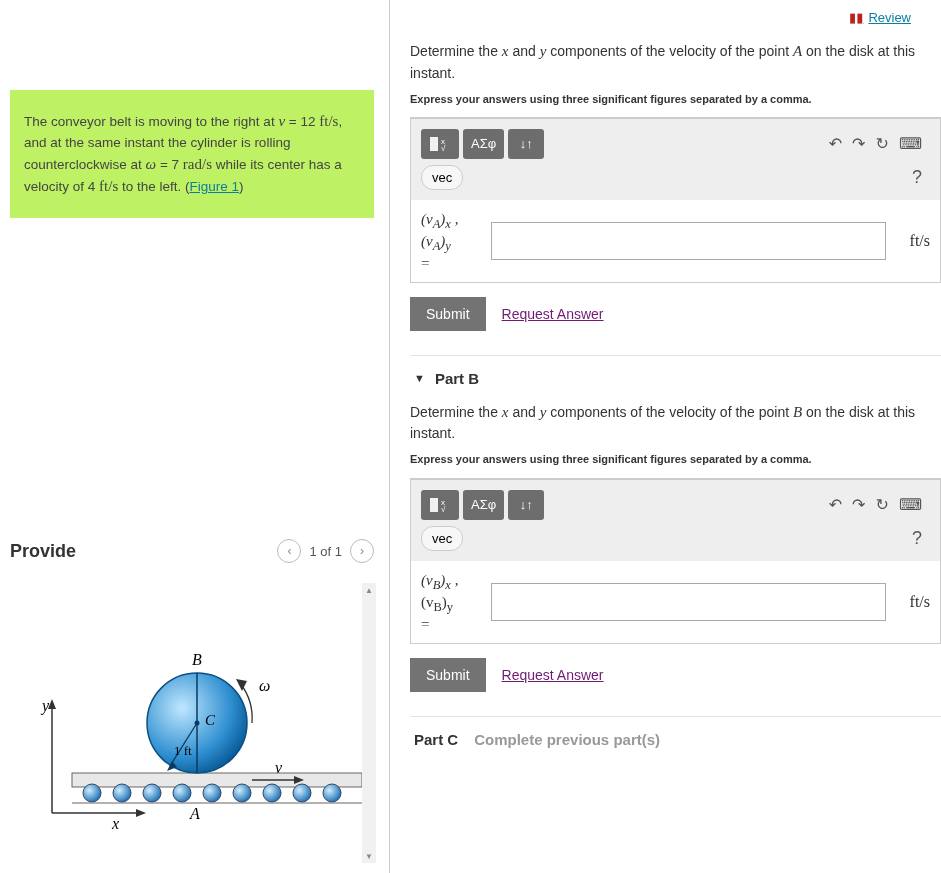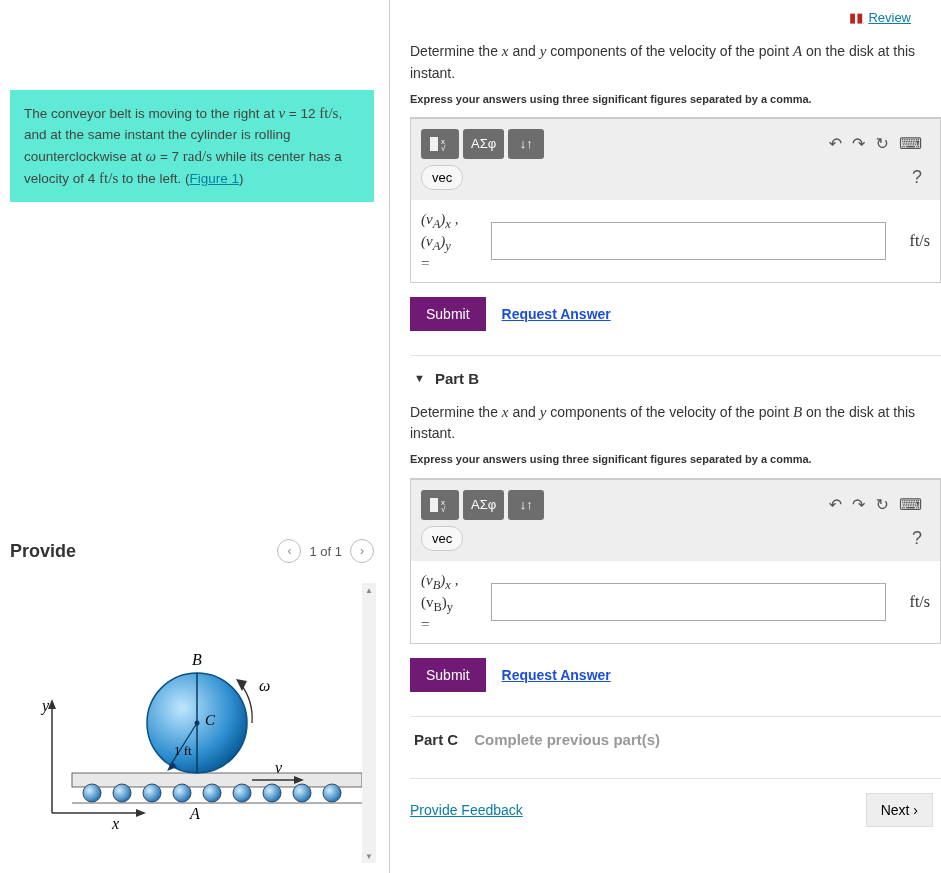--- a/index.html
+++ b/index.html
@@ -21,22 +21,22 @@
     border-right: 1px solid #ccc;
     display: flex;
     flex-direction: column;
   }
   .right-panel {
     flex: 1;
     padding: 10px 0 0 20px;
     overflow: hidden;
   }
   .problem-box {
-    background: #5eead4;
-    padding: 12px 14px;
+    background: #bef264;
+    padding: 20px 14px;
     margin-top: 80px;
     font-size: 13.5px;
     line-height: 1.5;
     color: #444;
   }
   .mathit { font-style: italic; font-family: 'Times New Roman', serif; font-size: 15px;}
   .figlink { color: #0b7ea4; text-decoration: underline; cursor: pointer; }
   .figure-heading {
     display: flex;
     align-items: center;
@@ -101,24 +101,24 @@
   .varlabel {
     font-family:'Times New Roman', serif; font-size:15px; line-height:1.2;
     min-width:50px;
   }
   .answer-input {
     flex:1; height:38px; border:1px solid #aaa; background:#fff;
   }
   .unit { font-family:'Times New Roman', serif; font-size:16px; margin-left:4px;}
   .submit-row { display:flex; align-items:center; gap:16px; margin:14px 0 24px 0;}
   .submit-btn {
-    background:#701a75; color:#fff; border:none; padding:9px 16px;
+    background:#737373; color:#fff; border:none; padding:9px 16px;
     font-size:14px; cursor:pointer;
   }
-  .req-ans { color:#1d4ed8; text-decoration:underline; font-weight:bold; font-size:14px; cursor:pointer;text-align:right;}
+  .req-ans { color:#701a75; text-decoration:underline; font-weight:normal; font-size:14px; cursor:pointer;text-align:right;}
   .part-header {
     display:flex; align-items:center; gap:10px; font-weight:bold; font-size:15px;
     border-top:1px solid #e3e3e3; padding:14px 0 14px 4px; cursor:pointer;
   }
   .part-header .caret { font-size:11px; color:#333;}
   .part-clocked { color:#999; font-weight:bold; margin-left:6px;}
   .bottom-row {
     display:flex; justify-content:space-between; align-items:center;
     border-top:1px solid #e3e3e3; padding:14px 8px 0 0; margin-top:16px;
   }
@@ -322,21 +322,14 @@
     <div class="submit-row">
       <button class="submit-btn">Submit</button>
       <span class="req-ans">Request Answer</span>
     </div>
 
     <div class="part-header" style="border-top:1px solid #e3e3e3;">
       <span>Part C</span>
       <span class="part-clocked">Complete previous part(s)</span>
     </div>
 
-    <div class="bottom-row">
-      <span class="feedback-link">Provide Feedback</span>
-      <button class="next-btn">
-        <span>Next</span>
-        <span> ›</span>
-      </button>
-    </div>
   </div>
 </div>
 
 </body></html>

